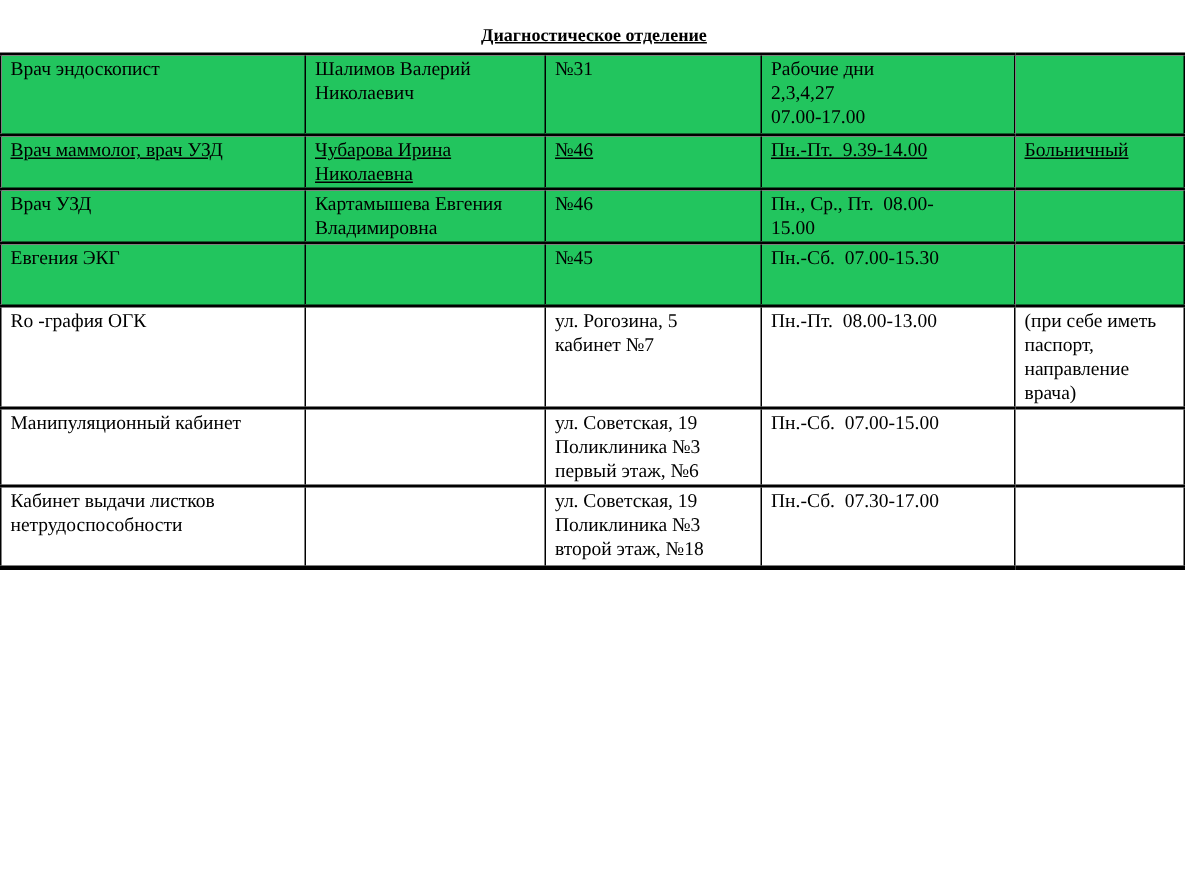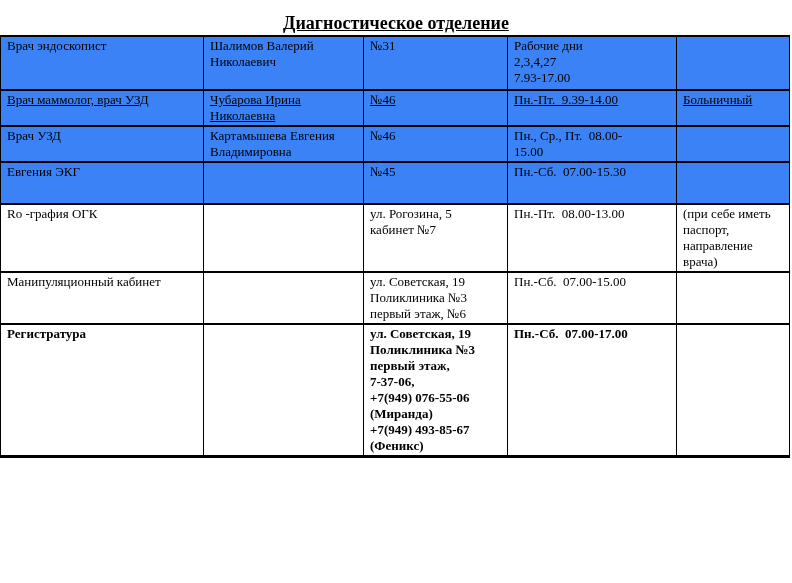--- a/index.html
+++ b/index.html
@@ -11,41 +11,41 @@
     overflow: hidden;
     font-family: "Liberation Serif", "DejaVu Serif", serif;
     font-size: 13px;
     color: #000000;
   }
   .doc-title {
     margin: 15px 0 4px 0;
     text-align: center;
     font-weight: bold;
     text-decoration: underline;
-    font-size: 18px;
+    font-size: 12px;
     line-height: 16px;
   }
   table.schedule {
     border-collapse: collapse;
     table-layout: fixed;
     width: 789px;
     margin-left: 0;
   }
   td {
     border: 1px solid #000000;
     border-top: 2px solid #000000;
     border-bottom: 2px solid #000000;
     vertical-align: top;
     padding: 1px 6px;
     line-height: 16px;
     white-space: pre-wrap;
     overflow: hidden;
     word-wrap: break-word;
   }
-  tr.shaded td { background: #3b82f6; }
+  tr.shaded td { background: #22c55e; }
   tr.bold-row td { font-weight: bold; }
   tr:last-child td { border-bottom: 3px solid #000000; }
   .ac { }
   .r1 { height: 54px; }
   .r2 { height: 35px; text-decoration: underline; }
   .r3 { height: 36px; }
   .r4 { height: 42px; }
   .r5 { height: 68px; }
   .r6 { height: 68px; margin-left: 48px; }
   .r7 { height: 52px; }
@@ -66,21 +66,21 @@
     <col style="width:113px">
   </colgroup>
   <tbody>
     <tr class="shaded r1">
       <td>Врач эндоскопист</td>
       <td>Шалимов Валерий
 Николаевич</td>
       <td class="ac">№31</td>
       <td class="ac">Рабочие дни
 2,3,4,27
-7.93-17.00</td>
+07.00-17.00</td>
       <td></td>
     </tr>
     <tr class="shaded r2">
       <td>Врач маммолог, врач УЗД</td>
       <td>Чубарова Ирина
 Николаевна</td>
       <td class="ac">№46</td>
       <td>Пн.-Пт.  9.39-14.00</td>
       <td class="ac">Больничный</td>
     </tr>
@@ -113,28 +113,24 @@
     </tr>
     <tr class="r7">
       <td>Манипуляционный кабинет</td>
       <td></td>
       <td class="ac">ул. Советская, 19
 Поликлиника №3
 первый этаж, №6</td>
       <td>Пн.-Сб.  07.00-15.00</td>
       <td></td>
     </tr>
-    <tr class="bold-row r9">
-      <td>Регистратура</td>
+    <tr class="r8">
+      <td>Кабинет выдачи листков
+нетрудоспособности</td>
       <td></td>
       <td class="ac">ул. Советская, 19
 Поликлиника №3
-первый этаж,
-7-37-06,
-+7(949) 076-55-06
-(Миранда)
-+7(949) 493-85-67
-(Феникс)</td>
-      <td>Пн.-Сб.  07.00-17.00</td>
+второй этаж, №18</td>
+      <td>Пн.-Сб.  07.30-17.00</td>
       <td></td>
     </tr>
   </tbody>
 </table>
 
 </body></html>

